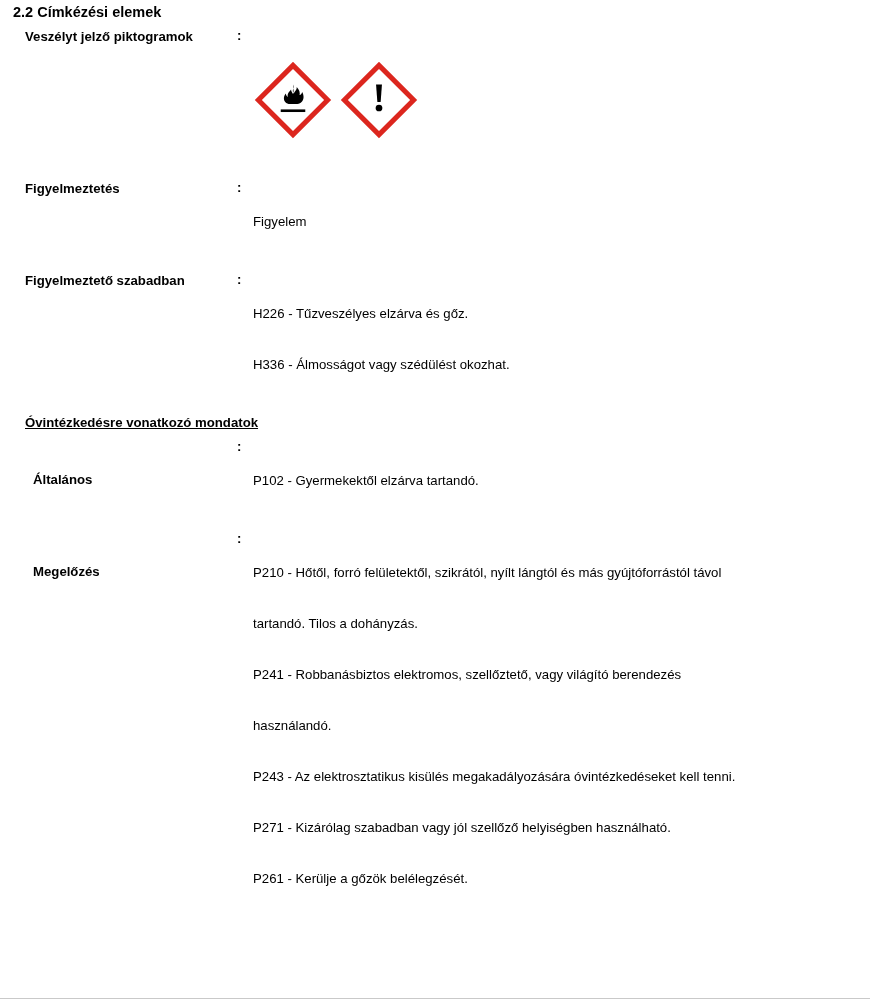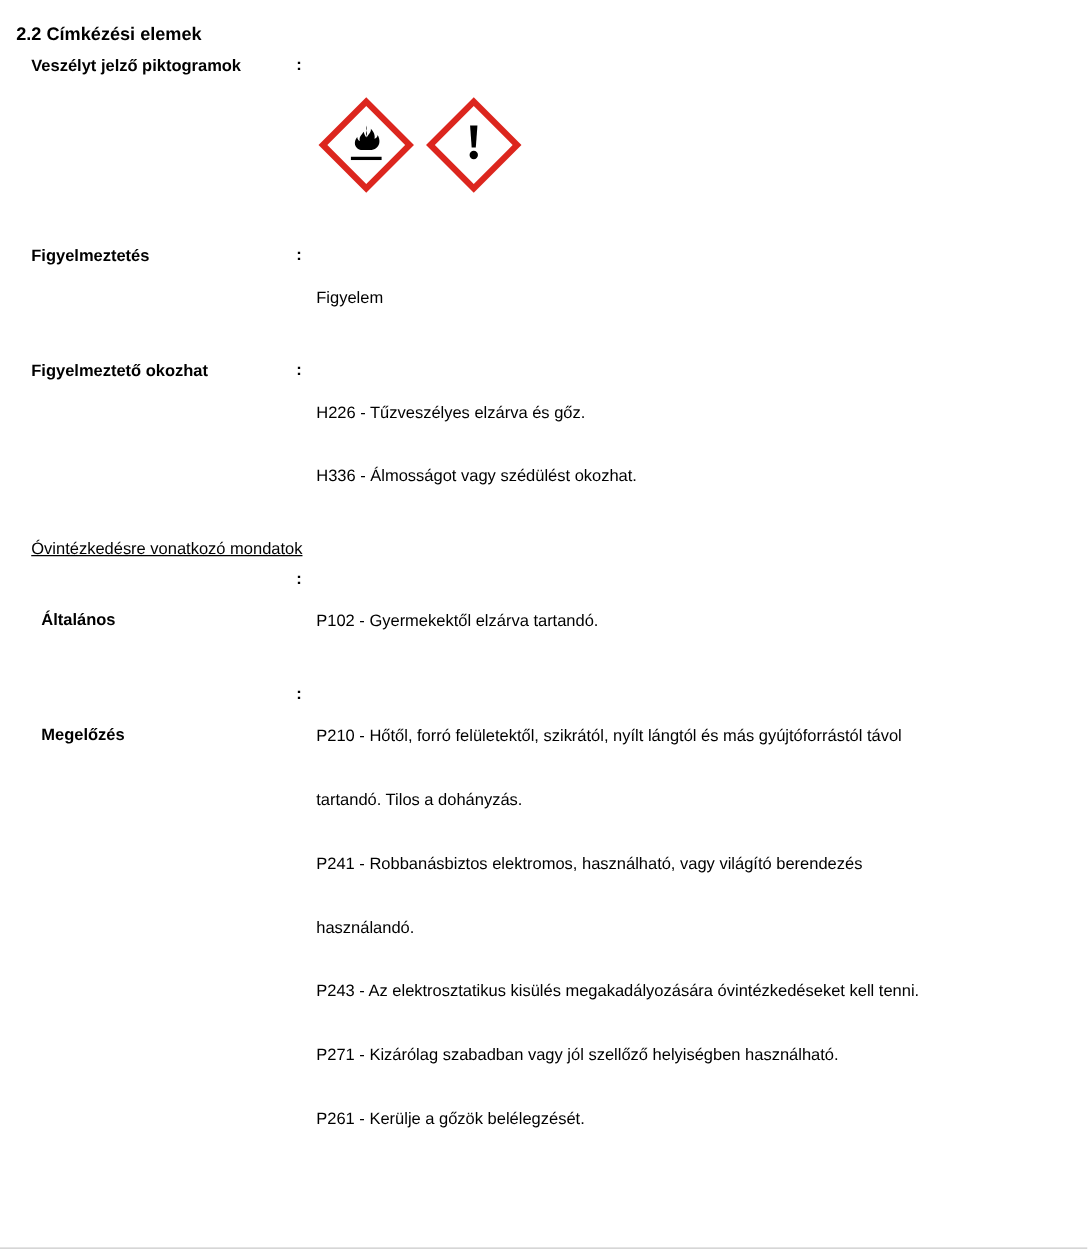--- a/index.html
+++ b/index.html
@@ -3,28 +3,28 @@
 <meta charset="utf-8">
 <style>
   :root { --red: #dc261e; --ink: #000; }
   * { box-sizing: border-box; }
   html, body { margin: 0; padding: 0; background: #fff; }
   body {
     width: 870px; height: 1000px; overflow: hidden;
     font-family: "Liberation Sans", sans-serif;
     color: var(--ink);
   }
-  .page { position: relative; width: 870px; height: 1000px; padding-top: 20px; }
+  .page { position: relative; width: 870px; height: 1000px; padding-top: 4px; }
 
   .doc-title {
     margin-left: 13px; font-size: 14.5px; font-weight: bold;
     line-height: 17px; margin-bottom: 6px;
   }
   .subheading {
-    margin-left: 25px; font-size: 13.2px; font-weight: normal;
+    margin-left: 25px; font-size: 13.2px; font-weight: bold;
     text-decoration: underline; line-height: 17px; margin-bottom: 7px;
   }
   .row { display: flex; align-items: flex-start; margin-bottom: 7px; font-size: 13.2px; }
   .row .label { margin-left: 25px; width: 212px; font-weight: bold; line-height: 19px; flex-shrink: 0; }
   .row.indent .label { margin-left: 33px; width: 204px; margin-top: 32px; }
   .row .colon { width: 16px; font-weight: bold; line-height: 17px; flex-shrink: 0; text-align: left; }
   .row .value { flex: 1; line-height: 17px; white-space: pre-wrap; }
 
   .pictograms { display: flex; gap: 10px; padding-left: 2px; margin-top: 1px; }
   .ghs-box { width: 76px; height: 76px; display: flex; align-items: center; justify-content: center; }
@@ -81,21 +81,21 @@
       <div>Figyelmeztetés</div>
     </div>
     <div class="colon">:</div>
     <div class="value">
       <div>Figyelem</div>
     </div>
   </div>
 
   <div class="row">
     <div class="label">
-      <div>Figyelmeztető okozhat</div>
+      <div>Figyelmeztető szabadban</div>
     </div>
     <div class="colon">:</div>
     <div class="value">
       <div>H226 - Tűzveszélyes elzárva és gőz.</div>
       <div>H336 - Álmosságot vagy szédülést okozhat.</div>
     </div>
   </div>
 
   <div class="subheading">Óvintézkedésre vonatkozó mondatok</div>
 
@@ -110,21 +110,21 @@
   </div>
 
   <div class="row indent">
     <div class="label">
       <div>Megelőzés</div>
     </div>
     <div class="colon">:</div>
     <div class="value">
       <div>P210 - Hőtől, forró felületektől, szikrától, nyílt lángtól és más gyújtóforrástól távol</div>
       <div>tartandó. Tilos a dohányzás.</div>
-      <div>P241 - Robbanásbiztos elektromos, használható, vagy világító berendezés</div>
+      <div>P241 - Robbanásbiztos elektromos, szellőztető, vagy világító berendezés</div>
       <div>használandó.</div>
       <div>P243 - Az elektrosztatikus kisülés megakadályozására óvintézkedéseket kell tenni.</div>
       <div>P271 - Kizárólag szabadban vagy jól szellőző helyiségben használható.</div>
       <div>P261 - Kerülje a gőzök belélegzését.</div>
     </div>
   </div>
 
   <div class="bottom-rule"></div>
 </div>
 

